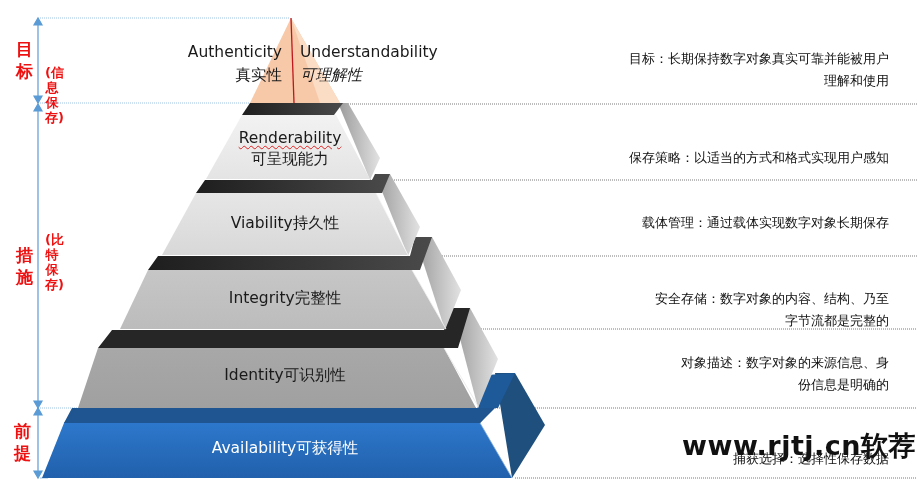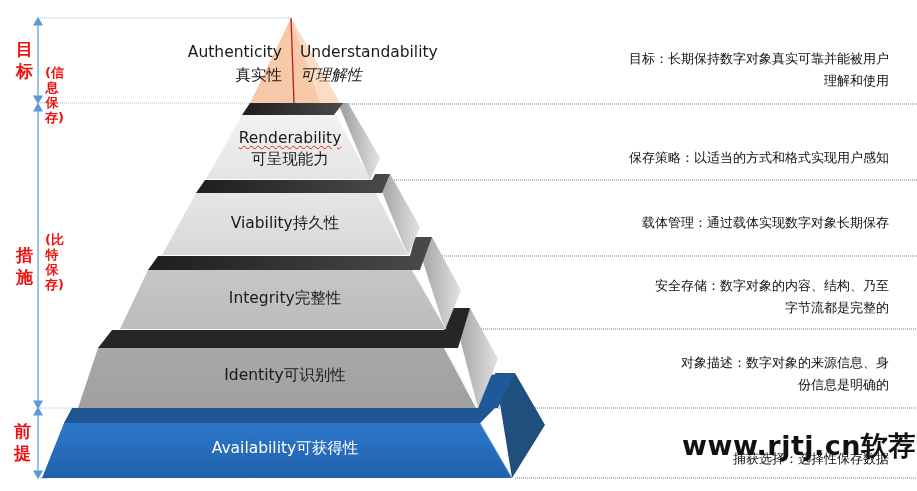--- a/index.html
+++ b/index.html
@@ -142,21 +142,21 @@
 <div class="desc" style="top:48px;">
   <div>目标：长期保持数字对象真实可靠并能被用户</div>
   <div>理解和使用</div>
 </div>
 <div class="desc" style="top:147px;margin-left:40px;">
   <div>保存策略：以适当的方式和格式实现用户感知</div>
 </div>
 <div class="desc" style="top:212px;">
   <div>载体管理：通过载体实现数字对象长期保存</div>
 </div>
-<div class="desc" style="top:275px;">
+<div class="desc" style="top:288px;">
   <div>安全存储：数字对象的内容、结构、乃至</div>
   <div>字节流都是完整的</div>
 </div>
 <div class="desc" style="top:352px;">
   <div>对象描述：数字对象的来源信息、身</div>
   <div>份信息是明确的</div>
 </div>
 <div class="desc" style="top:448px;">
   <div>捕获选择：选择性保存数据</div>
 </div>

